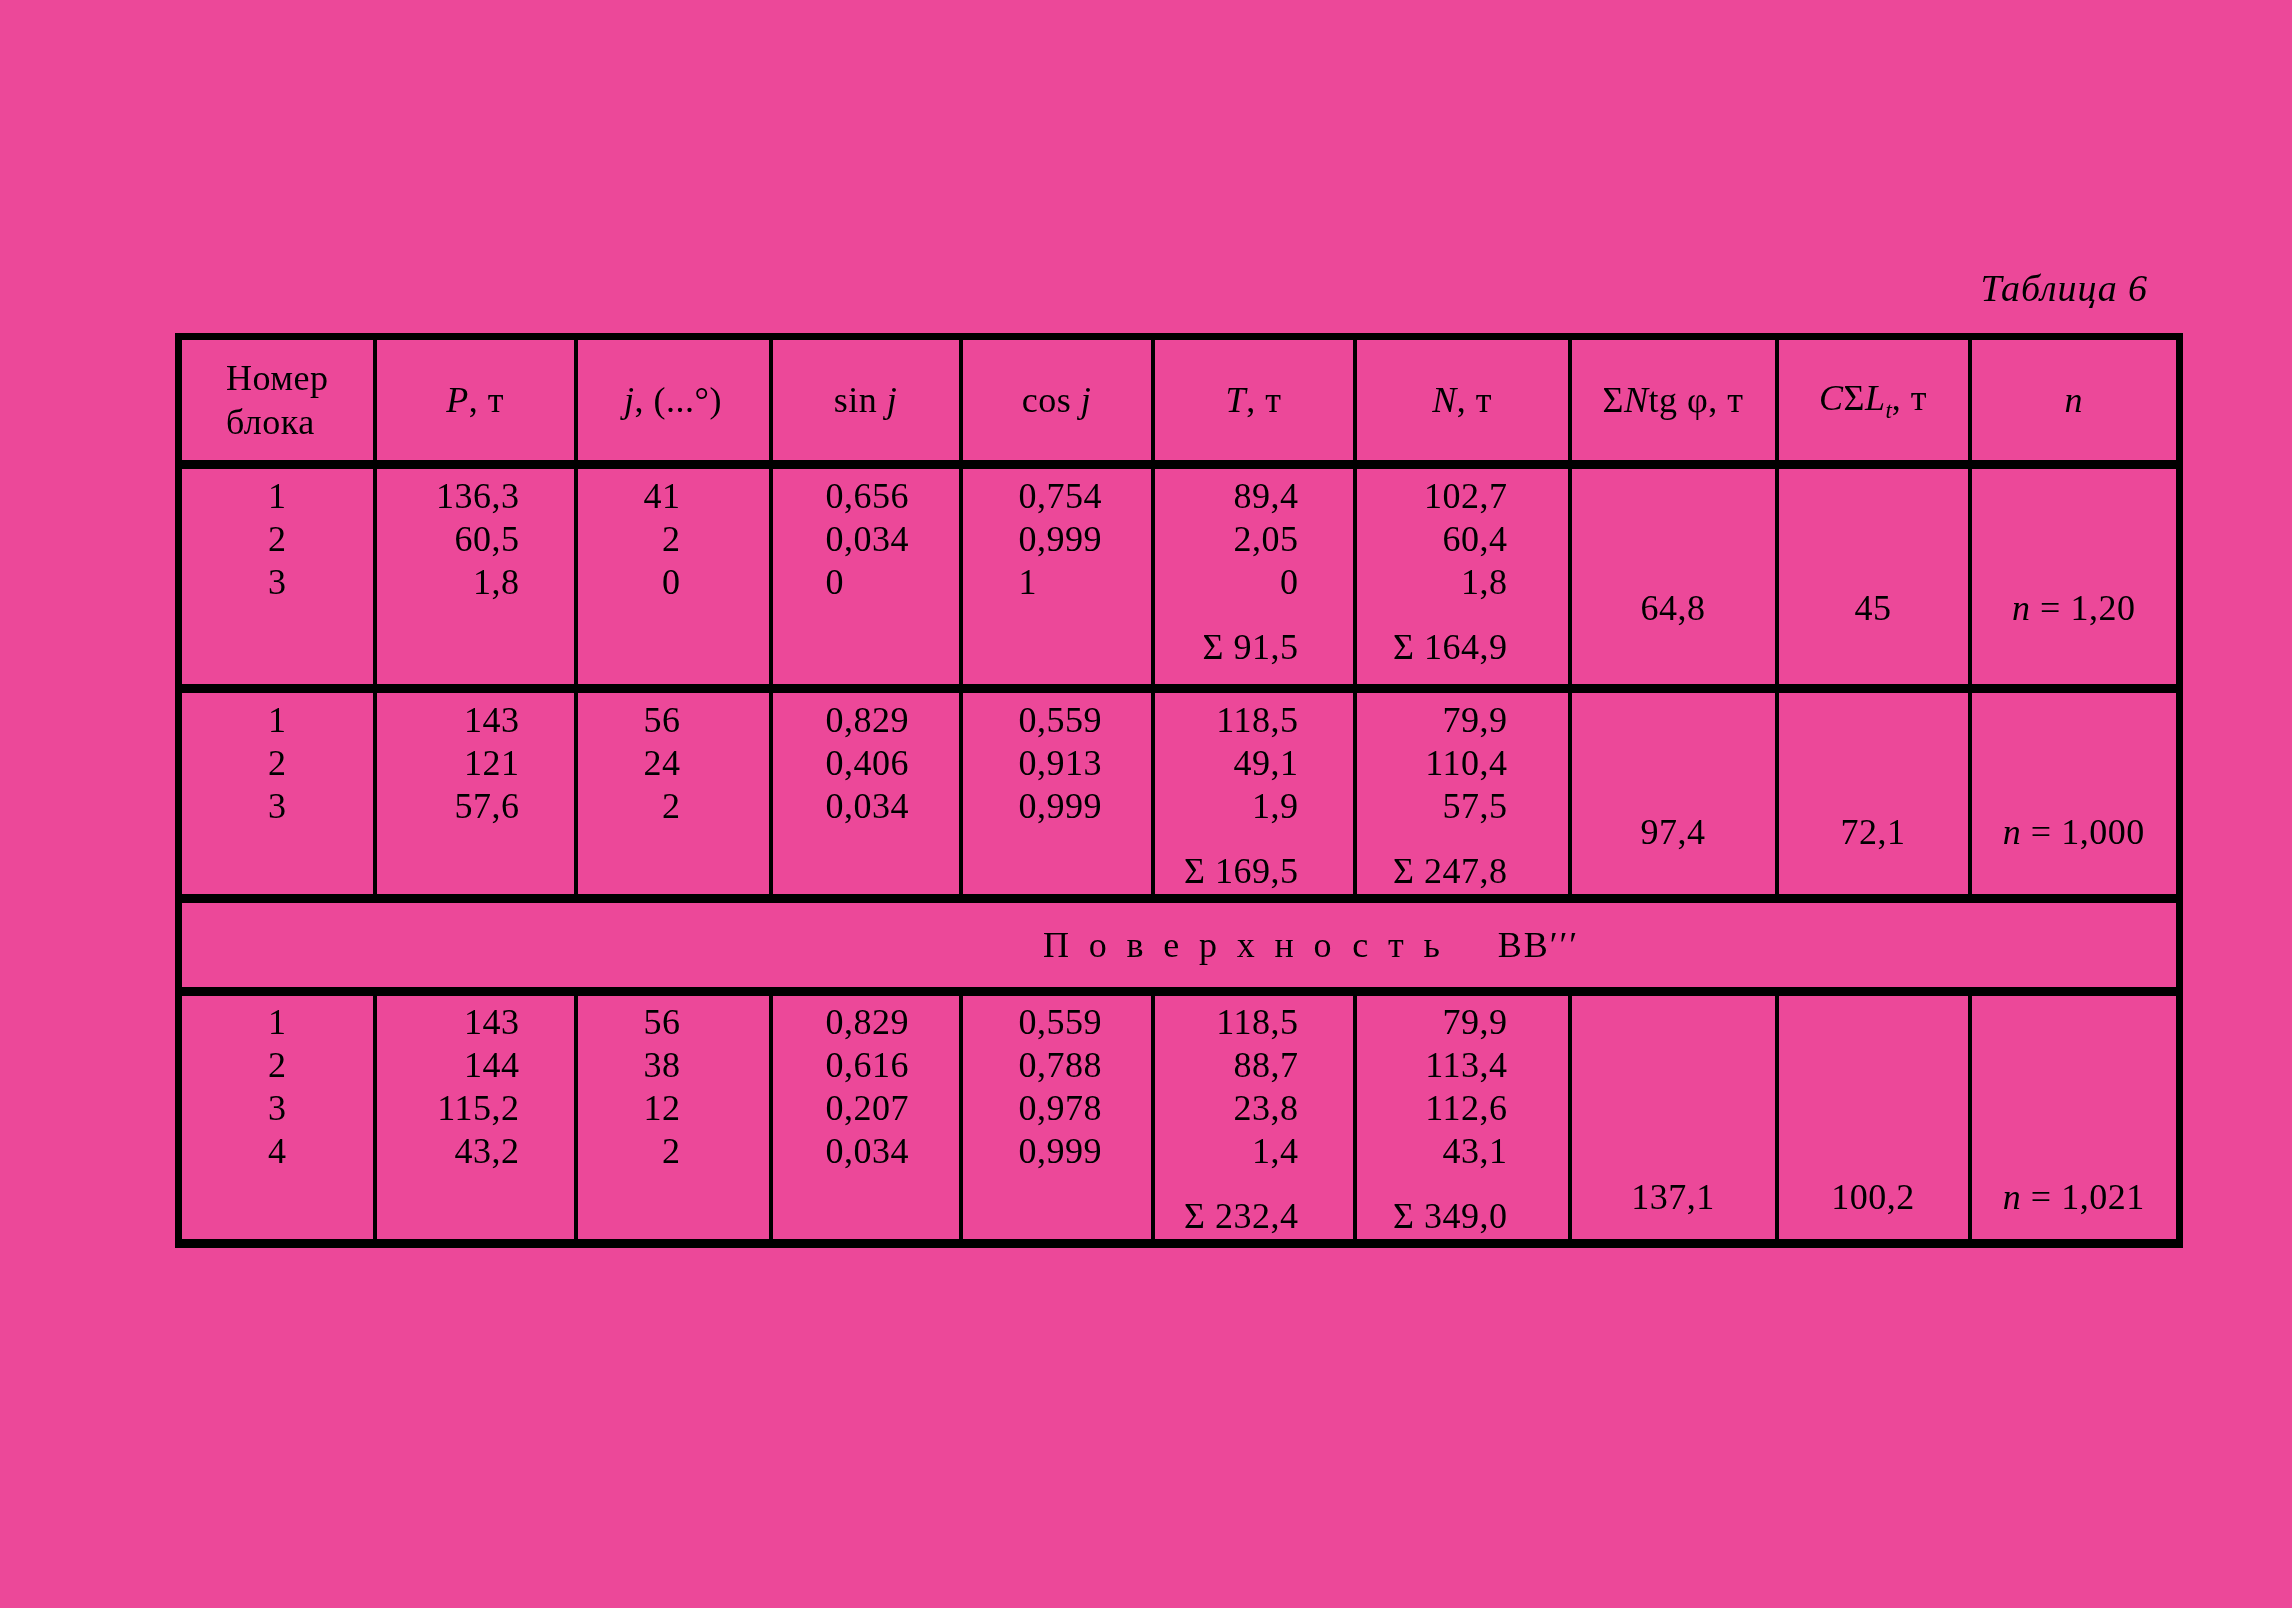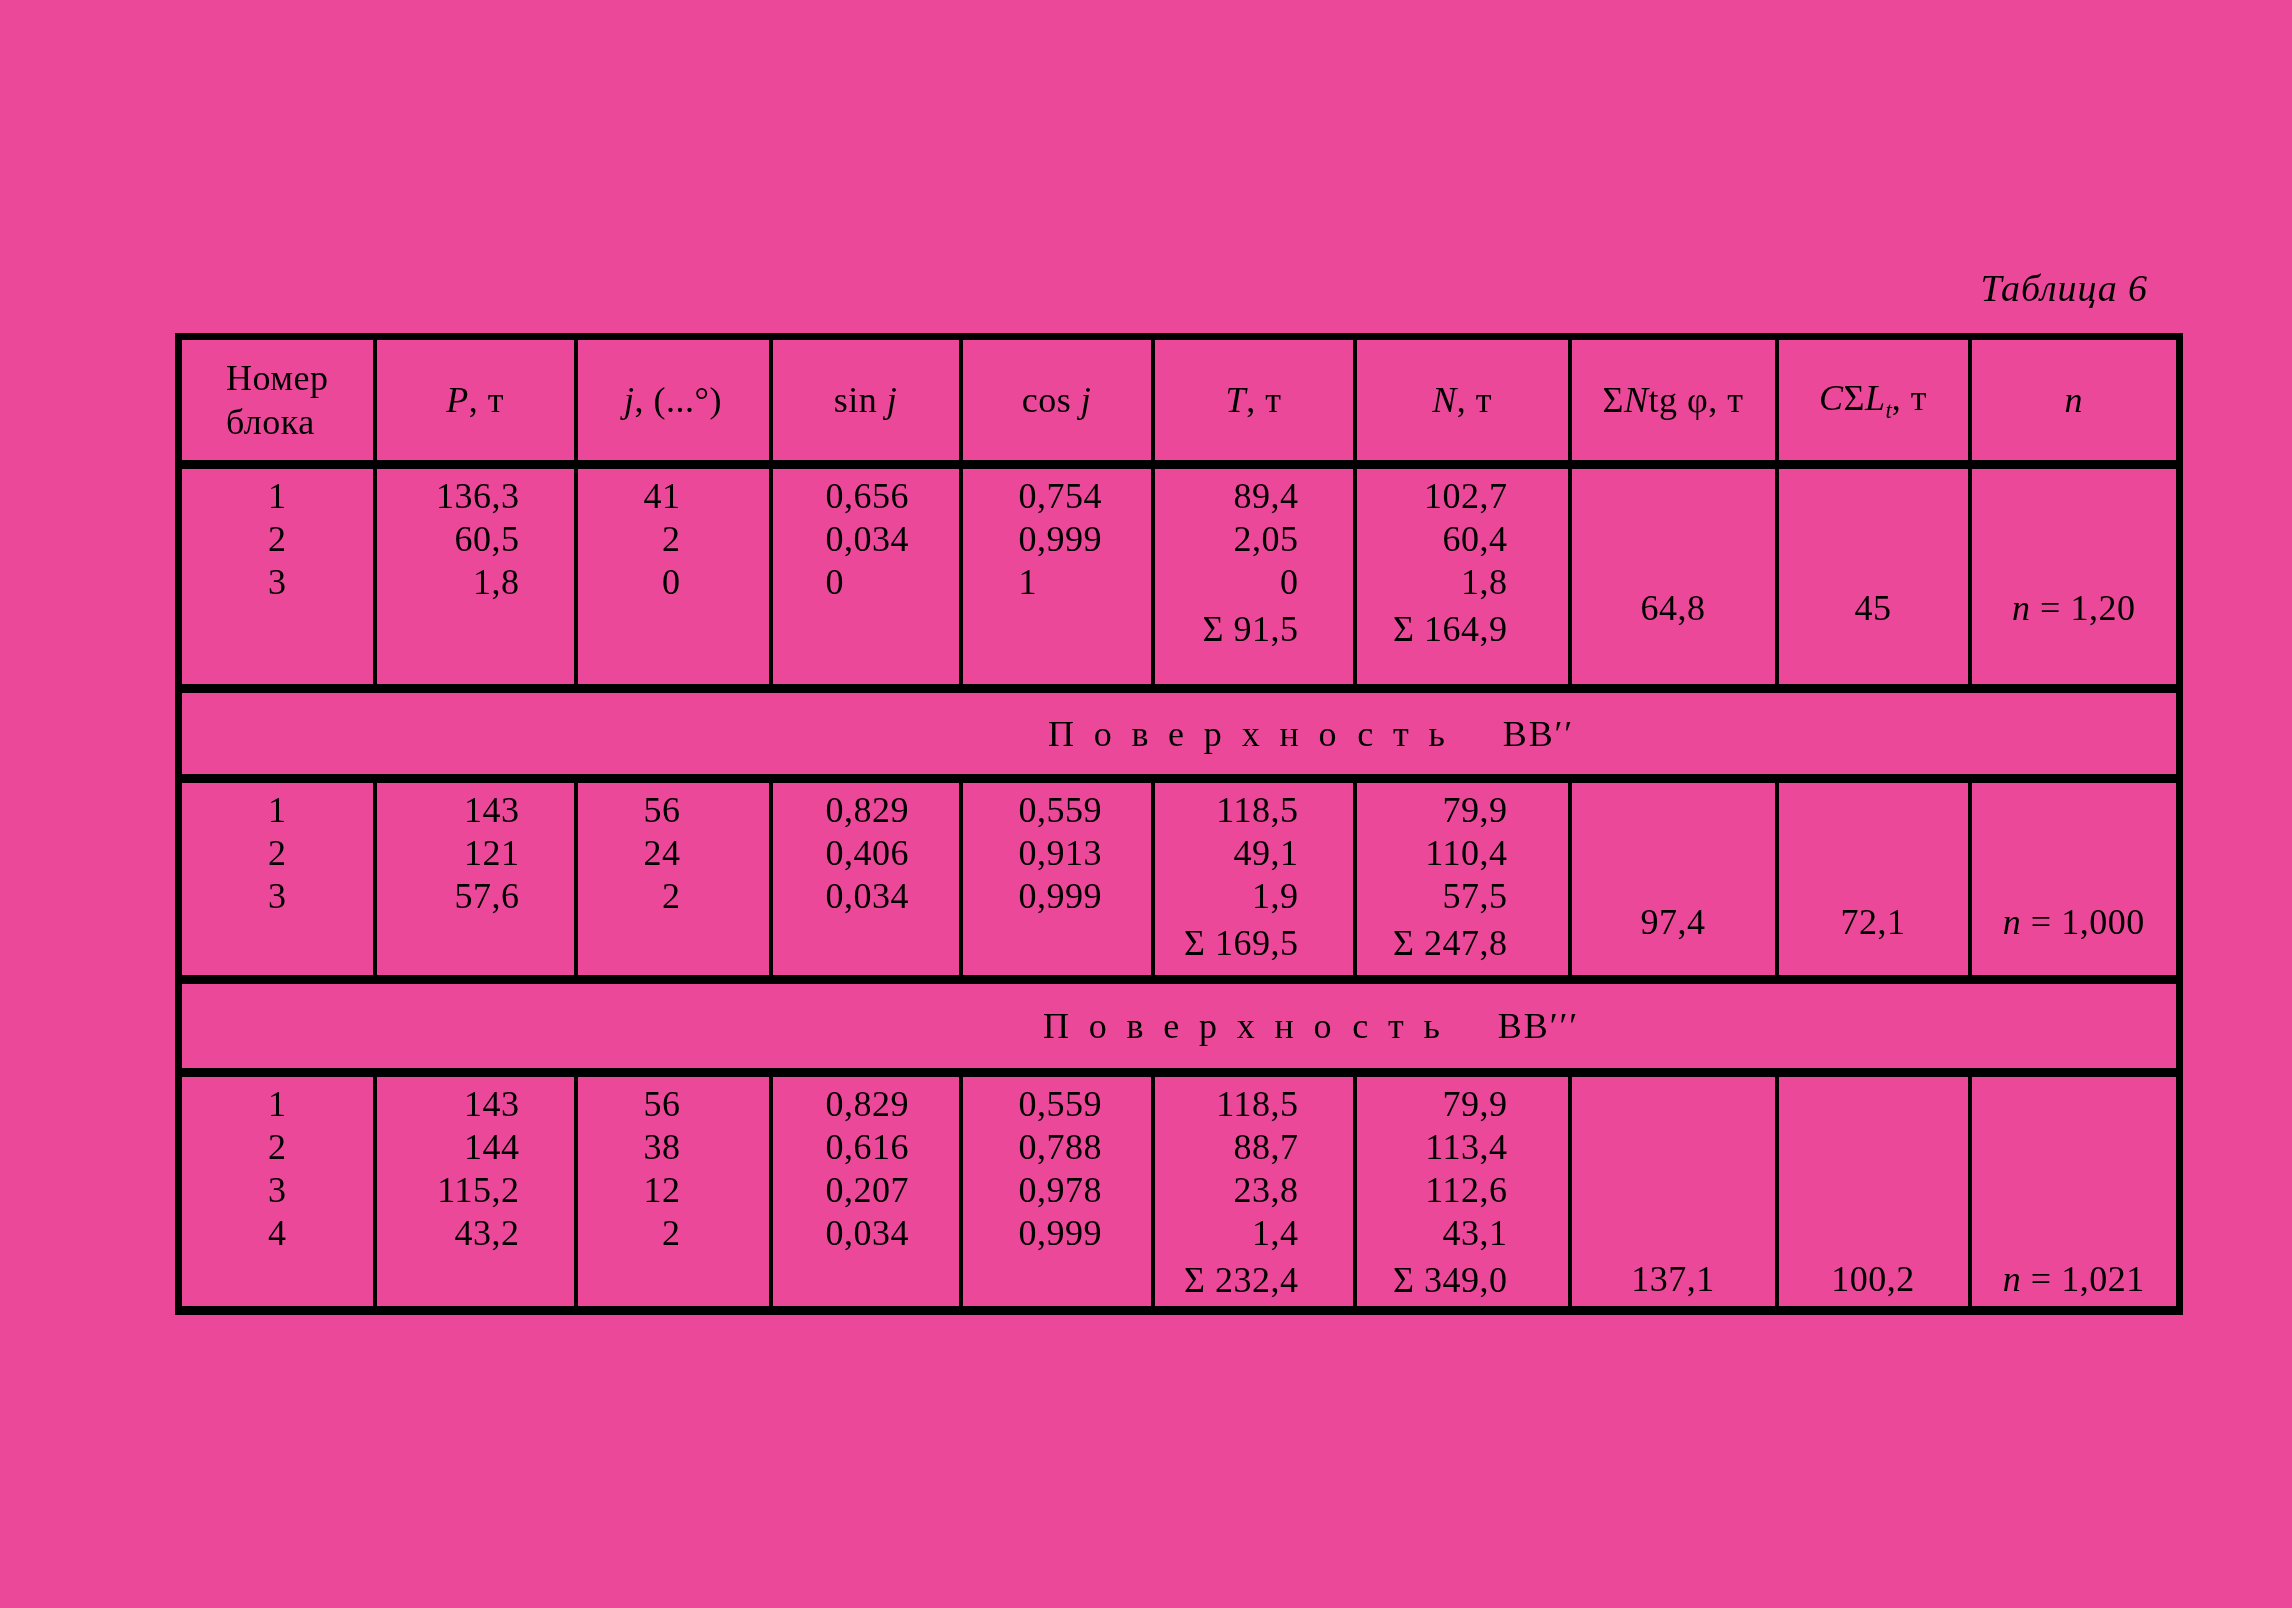--- a/index.html
+++ b/index.html
@@ -54,21 +54,21 @@
     border:4.7px solid #000;
     border-top:none;
     border-bottom:9.5px solid #000;
     vertical-align:top;
     padding-top:5.7px;
   }
   tr.data.r1{height:224px;}
   tr.data.r2{height:201px;}
   tr.data.r3{height:238px;}
   .line{height:43px;line-height:43px;}
-  .sum{margin-top:4px;}
+  .sum{margin-top:22px;}
   .skip3{margin-top:112px;}
   .skip4{margin-top:175px;}
   .col-num{text-align:center;}
   .col-p{text-align:right;padding-right:54px;}
   .col-j{text-align:right;padding-right:88px;}
   .col-sin{text-align:left;padding-left:53px;font-family:Liberation Serif, serif;}
   .col-cos{text-align:left;padding-left:56px;}
   .col-t{text-align:right;padding-right:54px;}
   .col-n{text-align:right;padding-right:60px;}
   .col-c8,.col-c9,.col-c10{text-align:center;}
@@ -171,25 +171,20 @@
             <div class="line skip3">64,8</div>
           </td>
       <td class="col-c9">
             <div class="line skip3">45</div>
           </td>
       <td class="col-c10">
             <div class="line skip3"><span class="it">n</span><span> = 1,20</span></div>
           </td>
     </tr>
 
-    <tr class="band b2">
-      <td colspan="10">
-        <span class="band-inner"><span class="spaced">Поверхность</span><span class="surface">ВВ′′</span></span>
-      </td>
-    </tr>
     <tr class="data r2">
       <td class="col-num">
             <div>
               <div class="line">1</div>
               <div class="line">2</div>
               <div class="line">3</div>
             </div>
           </td>
       <td class="col-p">
             <div>

